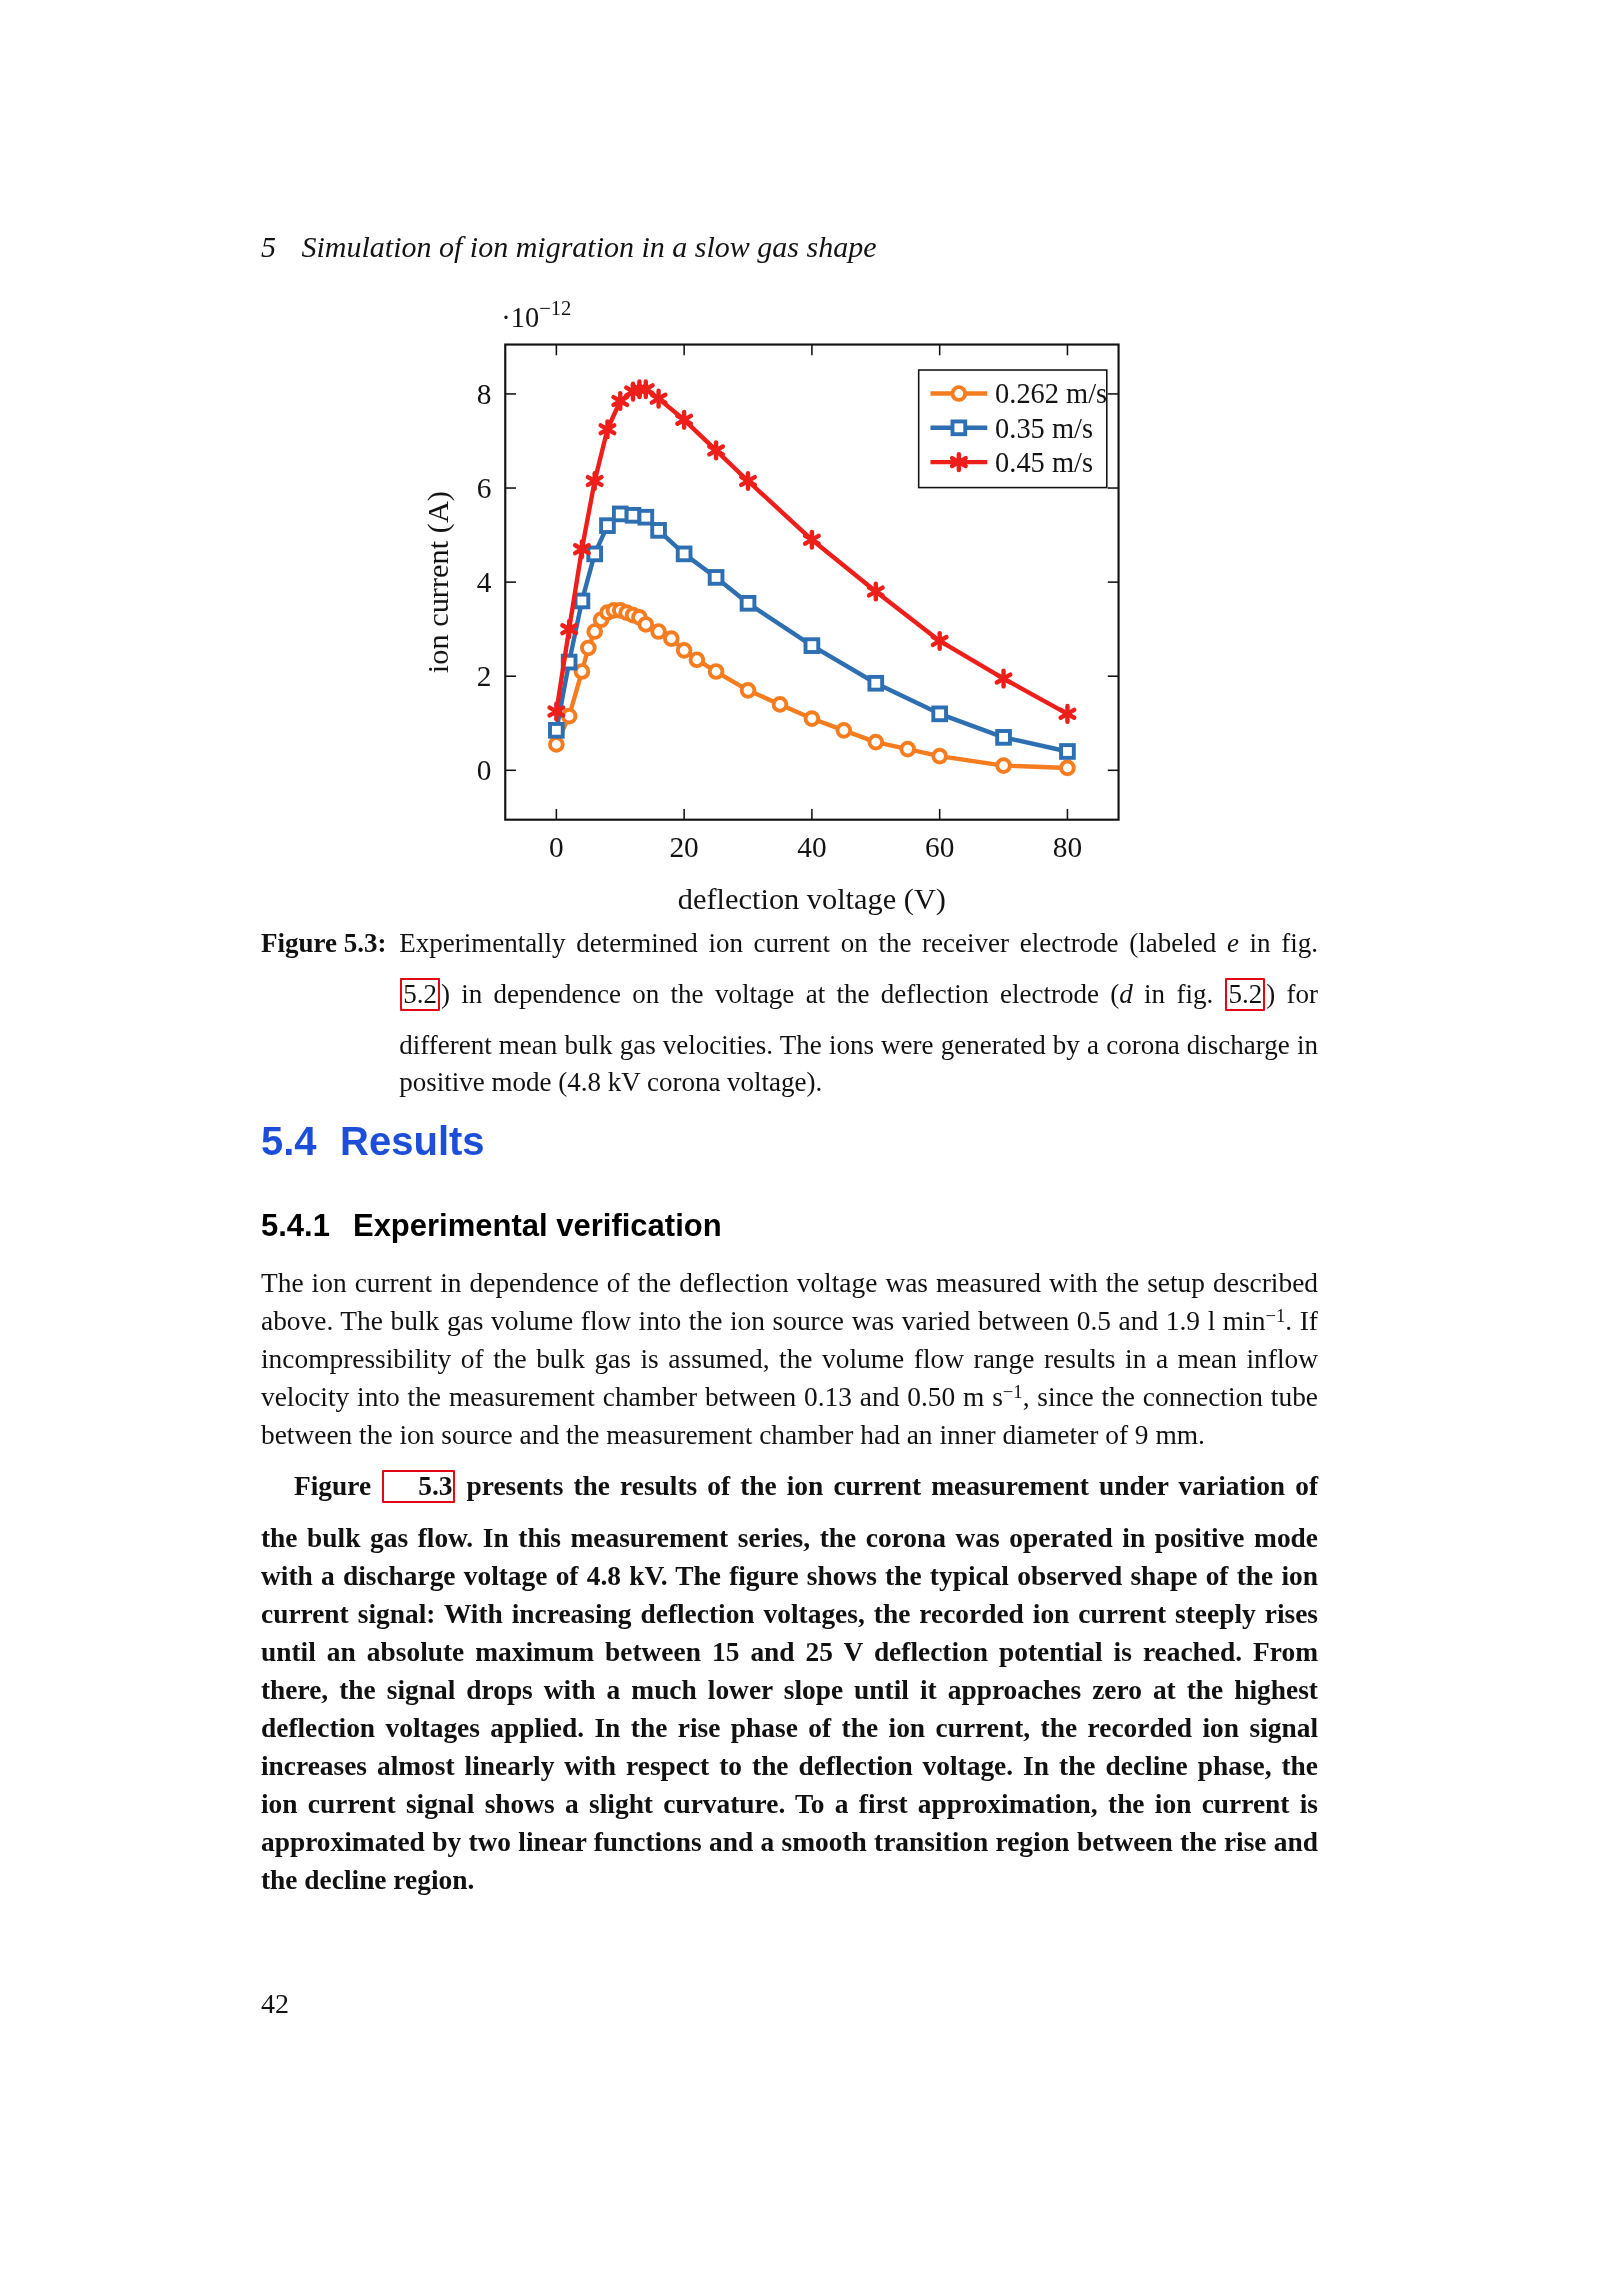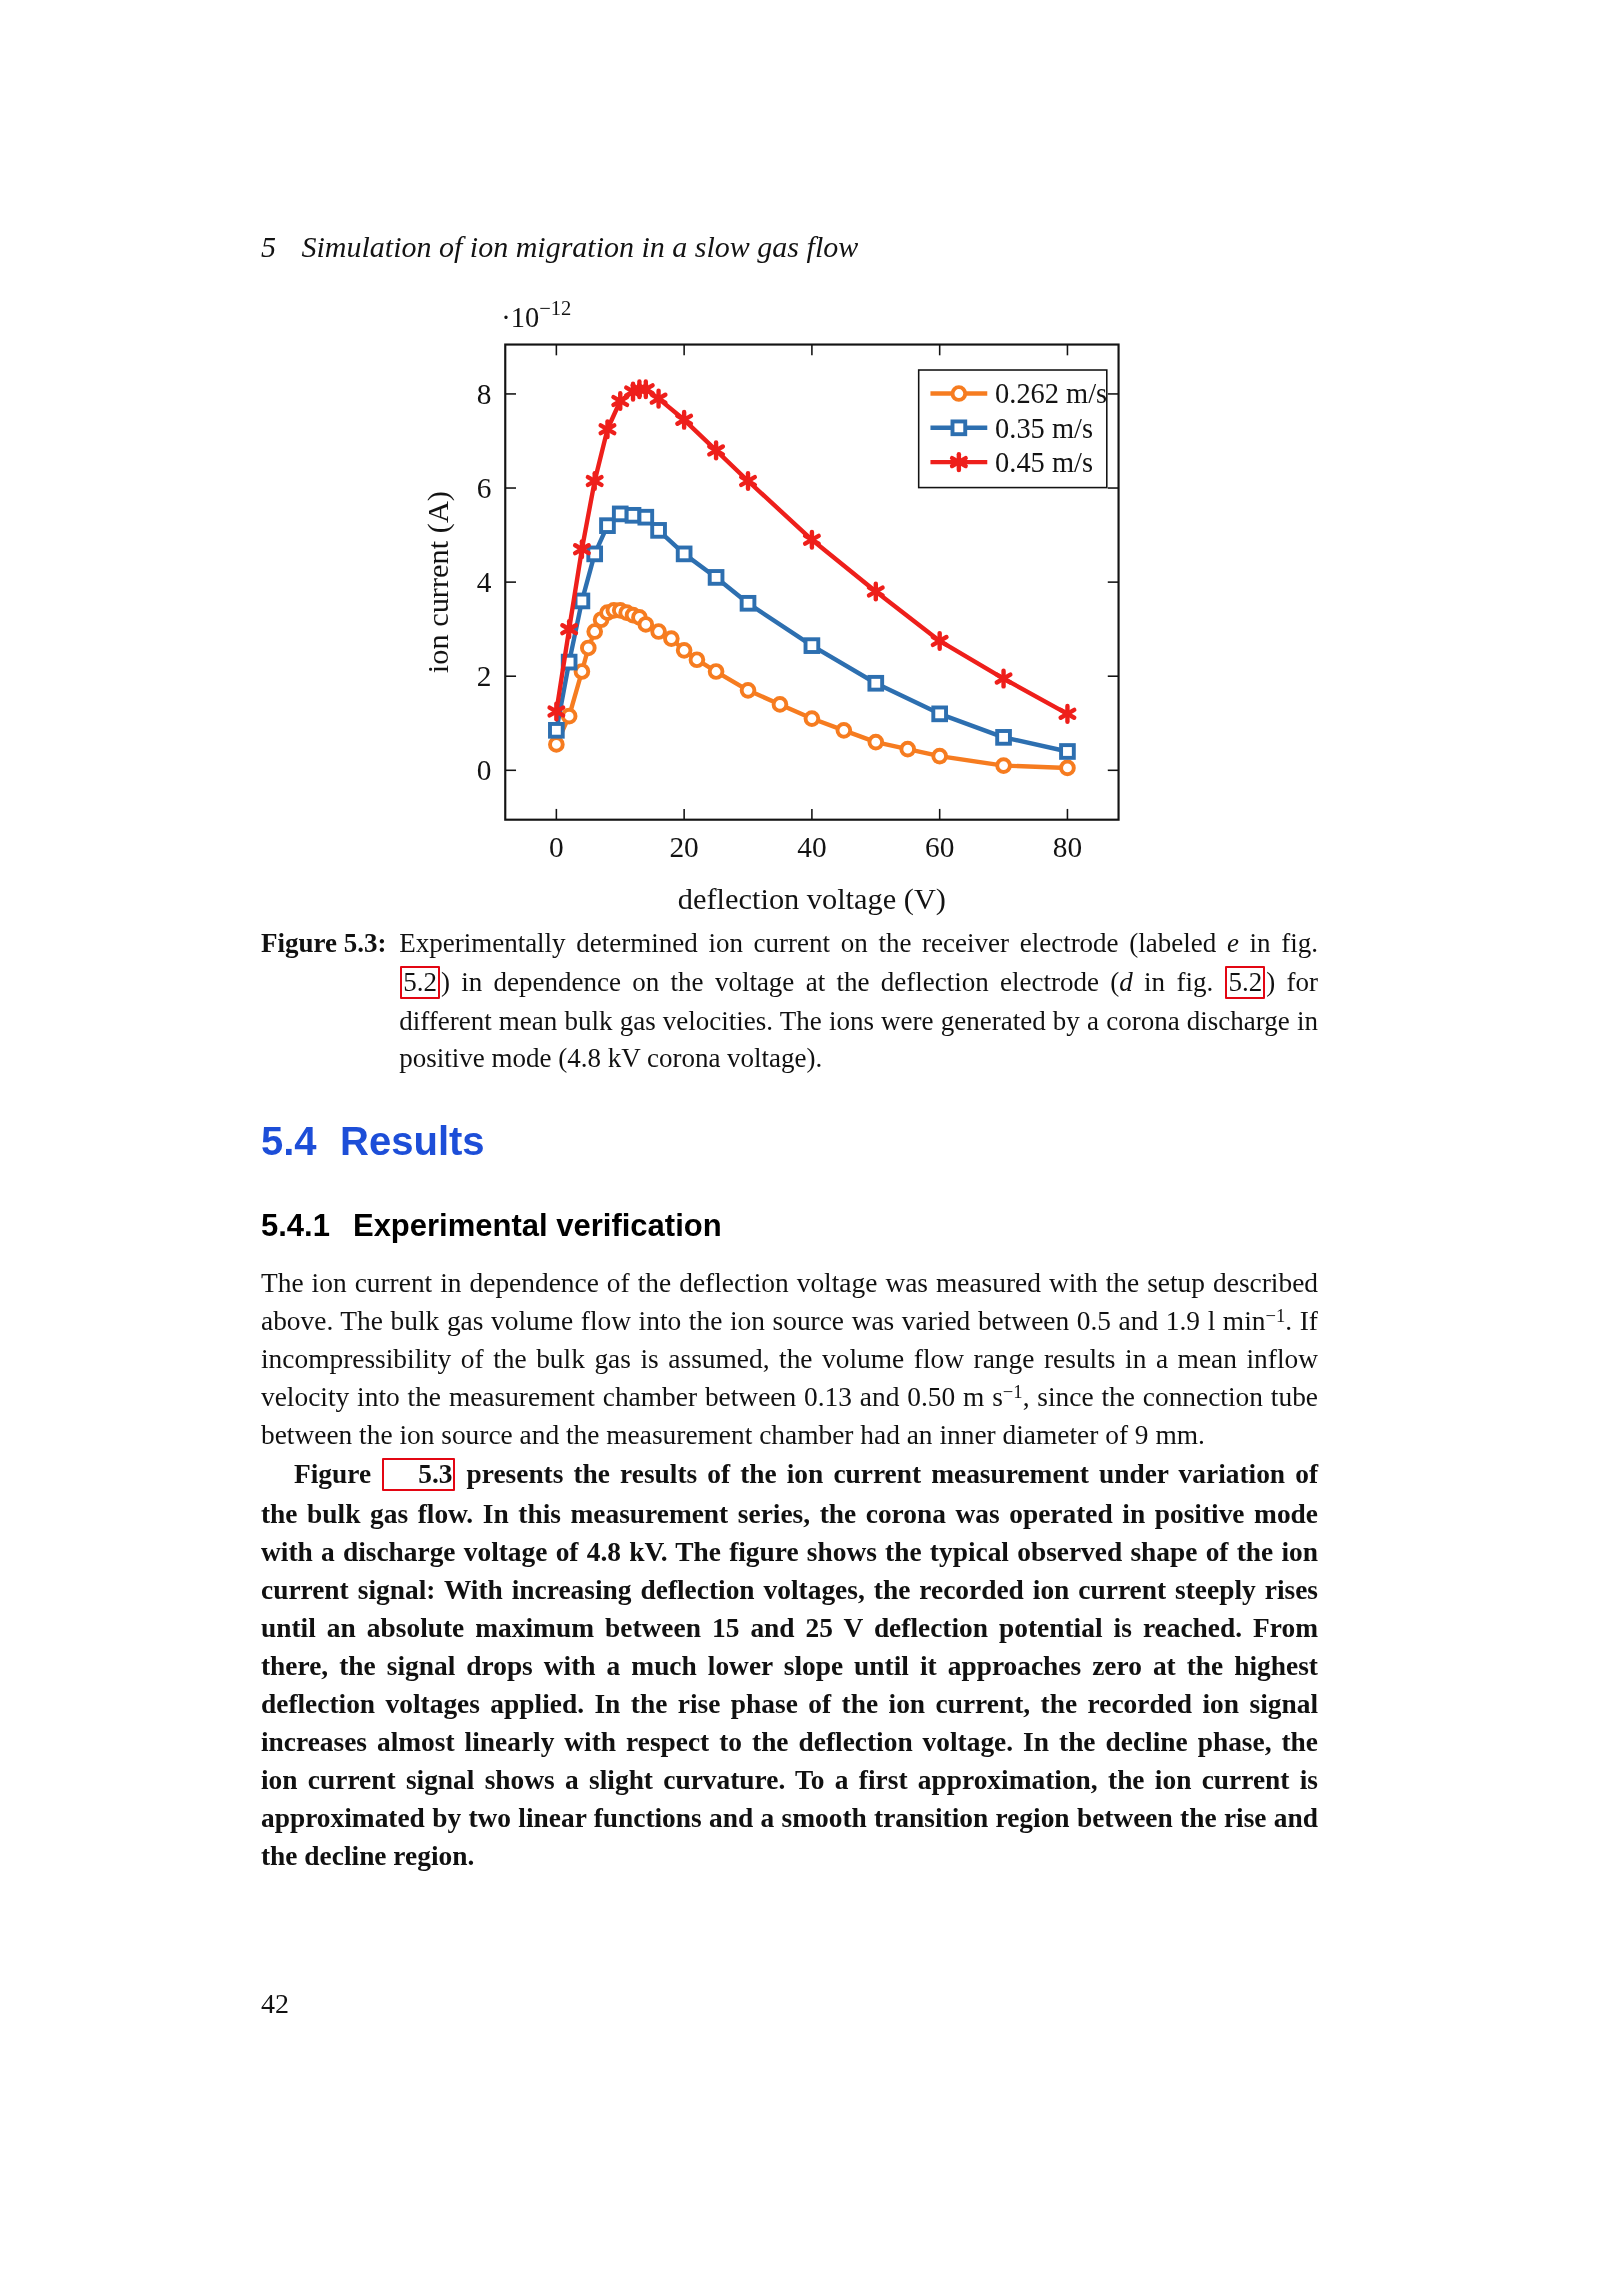--- a/index.html
+++ b/index.html
@@ -24,21 +24,21 @@
   
   .caption{
     left:261px;top:925px;width:1057px;
     font-size:27px;line-height:37px;
     display:flex;align-items:flex-start;
   }
   .caption-label{font-weight:bold;white-space:nowrap;margin-right:12.7px;}
   .caption-text{flex:1;text-align:justify;}
   .ref-link{
     border:2px solid #e30613;border-radius:1px;
-    padding:0 1px;margin:4px 1px;
+    padding:0 1px;margin:16px 1px;
     display:inline-block;line-height:29px;
   }
   .em{font-style:italic;}
 
   
   .h2{
     left:261px;top:1119px;
     font-family:"Liberation Sans", sans-serif;font-weight:bold;
     font-size:40px;display:flex;gap:23.5px;color:#1d4ed8;
   }
@@ -57,21 +57,21 @@
   .bodytext p.indent{text-indent:33px;font-weight:bold;}
   sup.u{font-size:18.6px;line-height:0;vertical-align:7.8px;}
 
   .page-number{left:261px;top:1988px;font-size:28px;}
 </style>
 </head>
 <body>
 
 <div class="abs running-header">
   <span>5</span>
-  <span>Simulation of ion migration in a slow gas flow</span>
+  <span>Simulation of ion migration in a slow gas shape</span>
 </div>
 
 <figure class="abs chart-wrap" style="margin:0">
   <svg id="chart-svg" viewBox="0 0 790 690" width="774" height="676">
       <g stroke="#131313" stroke-width="1.6">
         <line x1="188.16666666666666" y1="557" x2="188.16666666666666" y2="546"></line>
         <line x1="188.16666666666666" y1="72" x2="188.16666666666666" y2="83"></line>
         <line x1="318.58333333333337" y1="557" x2="318.58333333333337" y2="546"></line>
         <line x1="318.58333333333337" y1="72" x2="318.58333333333337" y2="83"></line>
         <line x1="449" y1="557" x2="449" y2="546"></line>

